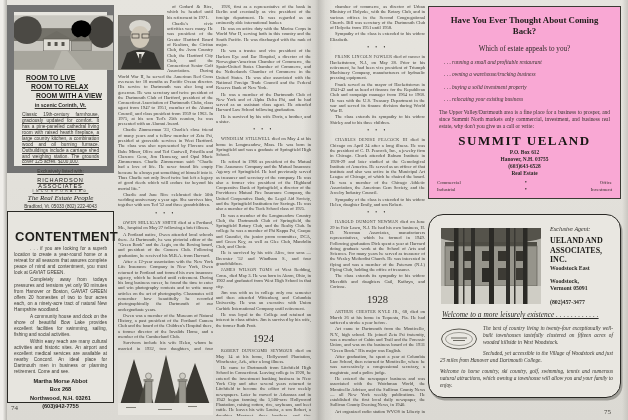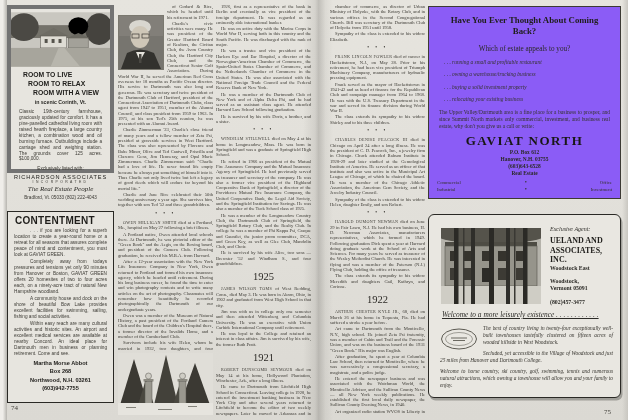--- a/index.html
+++ b/index.html
@@ -22,70 +22,70 @@
   .col4{left:330px;top:4px;width:95px;height:410px;}
   .blk{margin:0 0 1px 0;text-indent:5px;}
   .blk.sep{text-align:center;text-indent:0;letter-spacing:2.5px;font-size:5.2px;margin:3px 0;}
   .blk.year{text-align:center;text-indent:0;font-size:10.5px;margin:5px 0 3px 0;color:#2c2a26;}
   .lead{text-transform:uppercase;font-size:4.1px;letter-spacing:0.3px;}
   .portrait{float:left;width:44px;height:53px;margin:11px 3px 2px 0;border:0.5px solid #7a786f;}
   .engraving{position:absolute;left:118px;top:353px;width:95px;height:62px;}
 
   
   .room-ad{position:absolute;left:7px;top:5px;width:107px;height:168px;
-       border:4px solid #737373;background:#e7e5df;box-sizing:border-box;
-       font-family:"Liberation Sans",sans-serif;}
+       border:7px solid #737373;background:#e7e5df;box-sizing:border-box;
+       font-family:"Liberation Sans",sans-serif;text-decoration:underline;}
   .farm-photo{display:block;margin:3px auto 0;width:99px;height:55px;}
   .room-head{margin:4px 4px 0 12px;font-weight:bold;font-size:6.8px;line-height:1.3;color:#22211e;}
   .room-head .i1{padding-left:5px;}
   .room-head .i2{padding-left:10px;}
   .room-sub{text-align:center;font-weight:bold;font-size:5.2px;margin-top:2px;color:#2a2925;}
   .room-body{margin:4px 8px 0 8px;font-size:4.7px;line-height:1.25;text-align:justify;color:#3c3a34;}
   .room-listed{text-align:center;font-size:4.7px;margin-top:4px;}
   .room-agency{text-align:center;font-size:5.6px;letter-spacing:0.9px;margin-top:3px;color:#23221f;}
   .room-inc{text-align:center;font-size:3.4px;letter-spacing:2.4px;}
   .room-script{text-align:center;font-family:"Liberation Serif",serif;font-style:italic;
        font-size:7px;margin-top:1px;color:#2c2b27;}
   .room-addr{text-align:center;font-size:4.6px;margin-top:2px;}
 
   .contentment-ad{position:absolute;left:7px;top:211px;width:107px;height:192px;
        border:1.5px solid #2a2925;background:#e7e5df;box-sizing:border-box;
        padding:3px 6px;font-family:"Liberation Sans",sans-serif;}
-  .cont-title{font-weight:bold;font-size:10px;letter-spacing:0.3px;color:#1f1e1b;margin:0 0 2px 1px;}
+  .cont-title{font-weight:bold;font-size:13px;letter-spacing:0.3px;color:#1f1e1b;margin:14px 0 2px 1px;}
   .cont-para{font-size:4.7px;line-height:1.28;text-align:justify;text-indent:16px;
        color:#3c3a34;margin-bottom:1px;}
   .cont-contact{margin-top:2px;text-align:center;font-weight:bold;font-size:5.6px;
        line-height:1.45;color:#23221f;}
 
   .pageno{position:absolute;font-size:7px;color:#44423c;}
   .p74{left:11px;top:404px;text-align:right;}
   .p75{left:604px;top:408px;}
 
   
   .summit-ad{position:absolute;left:428px;top:6px;width:193px;height:193px;
-       border:1px solid #3c3a34;background:#8b5cf6;box-sizing:border-box;
+       border:1px solid #3c3a34;background:#f9a8d4;box-sizing:border-box;
        padding:8px 10px 0 10px;}
   .sum-h1{text-align:center;font-weight:bold;font-size:8.8px;line-height:1.3;color:#1f1e1b;}
   .sum-q{text-align:center;font-size:7.2px;margin-top:7px;color:#2a2925;}
   .sum-opts{margin:6px 0 0 5px;}
   .sum-opt{font-style:italic;font-size:5.4px;margin-bottom:6.5px;color:#34322c;}
   .sum-body{font-size:5.4px;line-height:1.3;text-align:justify;margin-top:2px;color:#34322c;}
   .sum-name{text-align:center;font-weight:bold;font-size:13px;letter-spacing:1.5px;
        margin-top:3px;color:#181714;}
   .sum-addr{text-align:center;}
   .sum-addr-line{font-size:5.4px;line-height:1.3;font-weight:bold;color:#2a2925;}
   .sum-footer{position:absolute;left:8px;right:8px;bottom:5px;display:flex;
        justify-content:space-between;align-items:flex-start;}
   .sum-f-col div{font-size:4.8px;line-height:1.5;color:#34322c;}
   .sum-f-col.center div{font-size:6px;line-height:1.2;}
   .sum-f-col.right{text-align:right;}
 
   
   .ueland-ad{position:absolute;left:428px;top:214px;width:193px;height:184px;
-       border:1.5px solid #2a2925;border-radius:6px;background:#e9e7e1;
+       border:1.5px solid #2a2925;border-radius:15px;background:#e9e7e1;
        box-sizing:border-box;box-shadow:1.5px 2.5px 0 rgba(50,48,44,0.35);}
   .uel-photo{position:absolute;left:12px;top:13px;width:100px;height:76px;}
   .uel-right{position:absolute;left:121px;top:11px;width:64px;}
   .uel-agent{font-style:italic;font-size:6px;color:#2e2d29;}
   .uel-name{font-weight:bold;font-size:8px;line-height:1.2;margin-top:4px;color:#1f1e1b;}
   .uel-lines div{font-weight:bold;font-size:5.8px;line-height:1.25;color:#2a2925;}
   .uel-lines .i0{margin-bottom:6px;}
   .uel-lines .i2{margin-bottom:7px;}
   .uel-welcome{position:absolute;left:13px;top:95px;width:172px;font-style:italic;
        font-size:7.4px;color:#2c2b27;text-decoration:underline;}
@@ -200,64 +200,63 @@
         <div class="blk para i0">1926, first as a representative of the bank in Berlin and eventually as vice president of the foreign department. He was regarded as an eminently able international banker.</div>
         <div class="blk para i1">He was on active duty with the Marine Corps in World War II, serving both in this country and the South Pacific. He was discharged with the rank of major.</div>
         <div class="blk para i2">He was a trustee and vice president of the Harlem Eye and Ear Hospital, a director of the Norwegian-American Chamber of Commerce, the Spain-United States Chamber of Commerce, and the Netherlands Chamber of Commerce in the United States. He was also associated with the National Foreign Trade Council and the Federal Reserve Bank of New York.</div>
         <div class="blk para i3">He was a member of the Dartmouth Club of New York and of Alpha Delta Phi, and he had served as an assistant class agent. He attended Harvard Law School following graduation.</div>
         <div class="blk para i4">He is survived by his wife Doris, a brother, and a sister.</div>
         <div class="blk sep i5">• • •</div>
         <div class="blk para i6"><span class="lead">Windham Stillwell</span> died on May 4 at his home in Longmeadow, Mass. He was born in Springfield and was a graduate of Springfield High School.</div>
         <div class="blk para i7">He retired in 1966 as president of the Mutual Fire Assurance Company and the Mutual Insurance Agency of Springfield. He had previously served as treasurer and secretary of the company. He was also a former vice president of the Highland Cooperative Bank of Springfield, a director of the Providence Mutual Fire Insurance Company, the United Cooperative Bank, the Legal Aid Society, and the Springfield Institution for Savings. He was also a member of the Tuck School class of 1925.</div>
         <div class="blk para i8">He was a member of the Longmeadow Country Club, the Dartmouth Club of Springfield, the Springfield Rotary Club, and the Realty Club. In college he was a member of Phi Kappa Psi, Casque and Gauntlet, the junior prom committee, DCA, and Green Key, as well as Glee Club, Mandolin Club, and Choir.</div>
         <div class="blk para i9">He is survived by his wife Alice, two sons — Brewster '52 and Windham S., and four grandchildren.</div>
-        <div class="blk year i10">1925</div>
         <div class="blk para i11"><span class="lead">James Wilson Toms</span> of West Redding, Conn., died May 3. He was born in Akron, Ohio, in 1902 and graduated from West High School in that city.</div>
         <div class="blk para i12">Jim was with us in college only one semester and then attended Wittenberg and Columbia University. He was an executive with Union Carbide International Company until retirement.</div>
         <div class="blk para i13">He was loyal to the College and retained an interest in class affairs. Jim is survived by his wife, the former Ruth Pratt.</div>
-        <div class="blk year i14">1921</div>
+        <div class="blk year i14">1924</div>
         <div class="blk para i15"><span class="lead">Robert Dunscomb Seymour</span> died on May 14 at his home, Hollywood Plantation, Winchester, Ark., after a long illness.</div>
         <div class="blk para i16">He came to Dartmouth from Litchfield High School in Connecticut. Leaving college in 1928, he entered the investment banking business in New York City and after several years returned to Litchfield to become the editor of two weekly newspapers. Later he moved to Arkansas and in 1942 began farming the 5,500-acre Hollywood Plantation, raising cotton, rice, soybeans, and beef cattle. He leaves his wife Louise, a son Robert, a daughter Margaret, three brothers, and five grandchildren.</div>
       </div>
   </div>
 
   <div class="obit-col col4">
     <div>
         <div class="blk para i0">chamber of commerce, as director of Urban Ministry of Holyoke, with the Rotary Club, and in various offices in the Second Congregational Church. Bill was secretary of the Dartmouth Club of Holyoke from 1951 until 1958.</div>
         <div class="blk para i1">Sympathy of the class is extended to his widow Elizabeth.</div>
         <div class="blk sep i2">• • •</div>
         <div class="blk para i3"><span class="lead">Frank Lincoln Fowler</span> died of cancer in Hackettstown, N.J., on May 28. Prior to his retirement, he had been vice president of Triumph Machinery Company, manufacturers of hydraulic pressing equipment.</div>
         <div class="blk para i4">Frank served as the mayor of Hackettstown in 1941-42 and as head of finance for the Republican Club and campaign manager from 1964 to 1968. He was with the U.S. Treasury Department in the war and served its finance division during World War II.</div>
         <div class="blk para i5">The class extends its sympathy to his widow Shirley and to his three children.</div>
         <div class="blk sep i6">• • •</div>
         <div class="blk para i7"><span class="lead">Charles Denise Peacock III</span> died in Chicago on April 24 after a long illness. He was the president of C. D. Peacock, Inc., a jewelry firm in Chicago. Chuck attended Babson Institute in 1928-29 and later studied at the Gemological Institute of America. He served as an officer of that institute and also was active in the Municipal Art League of Chicago, of which he chaired the board. He was a member of the Chicago Athletic Association, the American Gem Society, and the Jewelry Industry Council.</div>
         <div class="blk para i8">Sympathy of the class is extended to his widow Helen, daughter Emily, and son Robert.</div>
         <div class="blk sep i9">• • •</div>
         <div class="blk para i10"><span class="lead">Harold Dumont Newman</span> died on June 29 in Fair Lawn, N.J. He had his own business, H. D. Newman Associates, manufacturers representatives, which he formed in 1949. Following graduation Dick spent a year at Harvard doing graduate work at the School of Arts and Sciences. For many years he served as treasurer of the Wesley Methodist Church. He was interested in flying and was a member of the Paterson (N.J.) Flying Club, holding the office of treasurer.</div>
         <div class="blk para i11">The class extends its sympathy to his widow Meredith and daughters Gail, Kathryn, and Corinne.</div>
-        <div class="blk year i12">1922</div>
+        <div class="blk year i12">1928</div>
         <div class="blk para i13"><span class="lead">Arthur Chester Kyle Jr.</span>, 68, died on March 26 at his home in Tequesta, Fla. He had suffered a stroke a year before.</div>
         <div class="blk para i14">Art came to Dartmouth from the Monticello, N.Y., high school. He joined Zeta Psi fraternity, was a member of Cabin and Trail and the Forensic Union, and was on the business board of the 1931 "Green Book." His major was English.</div>
         <div class="blk para i15">After graduation, he spent a year at Columbia Law School, then returned to Monticello, where he was successively a congressional secretary, a magistrate, and a police judge.</div>
         <div class="blk para i16">He entered the newspaper business and was associated with the Watchman World, the Monticello Advisor, and the Sullivan County News — all New York weekly publications. He established the first local daily newspaper, the Sullivan County Evening News, in 1940.</div>
         <div class="blk para i17">Art organized radio station WVOS in Liberty in 1947 and then left newspaper publishing to concentrate on radio broadcasting. He was organizer, stockholder, owner, and operator of radio stations WVNH and WWTQ in Syracuse, WRNY in Rochester, WPDM and WSNN-FM in Potsdam, WABY in Albany, and WSLA in Walden.</div>
       </div>
   </div>
 
   <div class="summit-ad">
     <div class="sum-h1">Have You Ever Thought About Coming Back?</div>
     <div class="sum-q">Which of estate appeals to you?</div>
     <div class="sum-opts">
         <div class="sum-opt i0">. . .  running a small and profitable restaurant</div>
         <div class="sum-opt i1">. . .  owning a warehouse/trucking business</div>
         <div class="sum-opt i2">. . .  buying a solid investment property</div>
         <div class="sum-opt i3">. . .  relocating your existing business</div>
       </div>
     <div class="sum-body">The Upper Valley/Dartmouth area is a fine place for a business to prosper, and since Summit North markets only commercial, investment, and business real estate, why don't you give us a call or write:</div>
-    <div class="sum-name">GAVIAT NORTH</div>
+    <div class="sum-name">SUMMIT UELAND</div>
     <div class="sum-addr">
         <div class="sum-addr-line i0">P.O. Box 612</div>
         <div class="sum-addr-line i1">Hanover, N.H. 03755</div>
         <div class="sum-addr-line i2">(603)643-6528</div>
         <div class="sum-addr-line i3">Real Estate</div>
       </div>
     <div class="sum-footer">
       <div class="sum-f-col">
           <div class="i0">Commercial</div>
           <div class="i1">Industrial</div>

